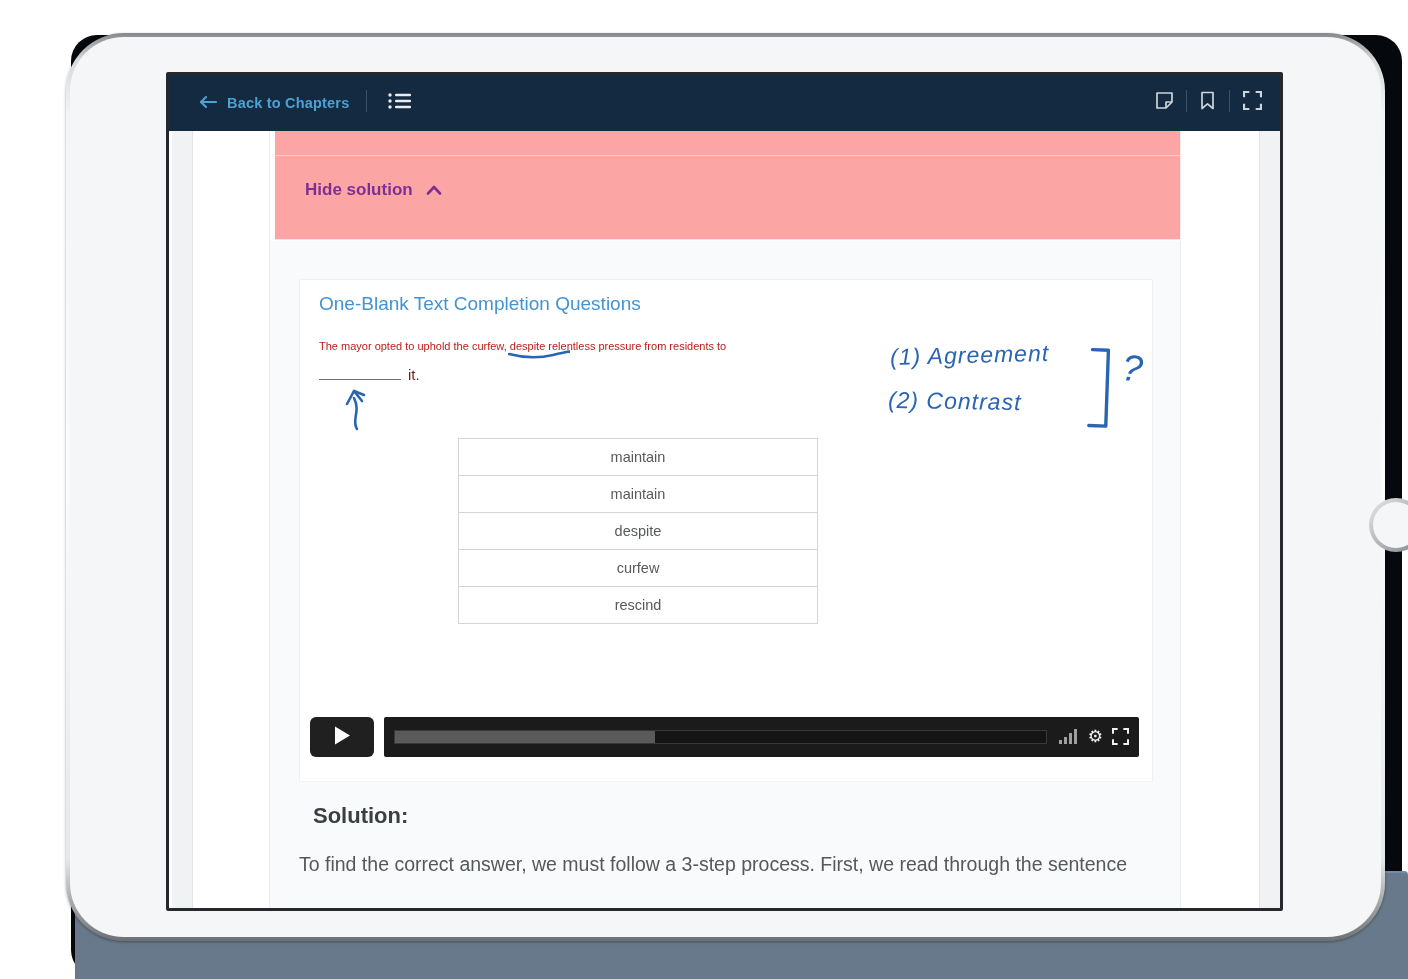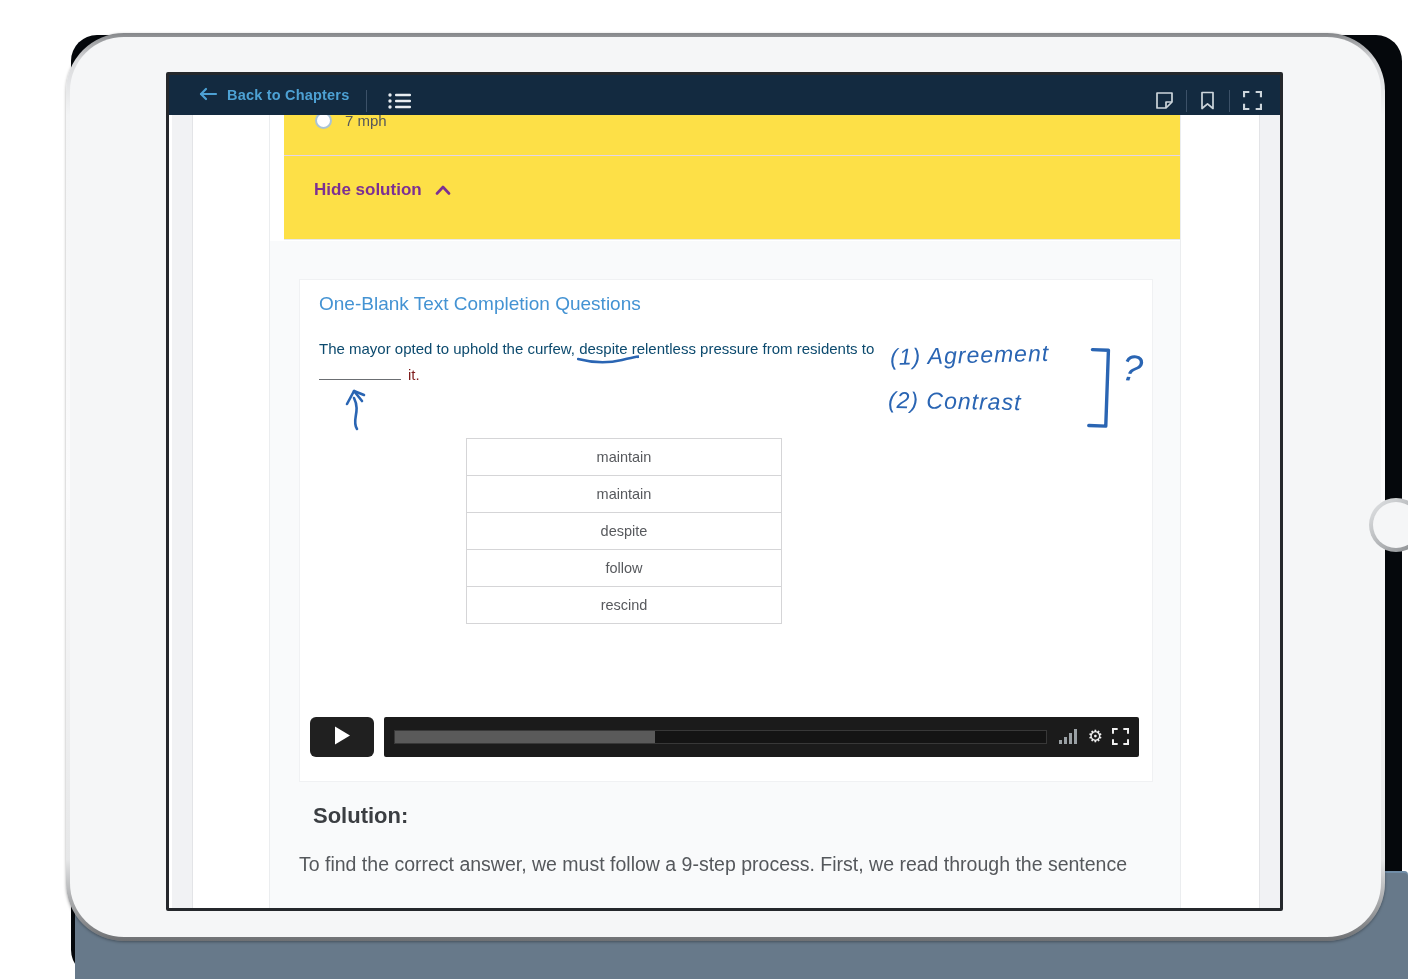--- a/index.html
+++ b/index.html
@@ -33,60 +33,60 @@
   
   .screen { position:absolute; left:166px; top:72px; width:1117px; height:839px;
             border:3px solid #25282c; border-radius:2px; background:#ffffff; overflow:hidden; }
   .page   { position:absolute; inset:0; }
 
   .gutter { position:absolute; top:0; bottom:0; width:21px; background:#f1f2f4; z-index:1; }
   .gutter.left  { left:3px;  border-right:1px solid #e3e4e7; }
   .gutter.right { left:1090px; border-left:1px solid #e3e4e7; }
 
   
-  .navbar { position:absolute; left:0; top:0; right:0; height:40px; background:#132a40; z-index:10;
+  .navbar { position:absolute; left:0; top:0; right:0; height:56px; background:#132a40; z-index:10;
             display:flex; align-items:center; }
   .back-link { position:absolute; left:29px; display:flex; align-items:center; gap:9px;
                color:#4da1d4; font-size:14.5px; font-weight:bold; letter-spacing:.2px; cursor:pointer; }
   .nav-divider { position:absolute; width:1px; height:22px; background:#3c5168; top:15px; }
   .toc-btn { position:absolute; left:219px; top:17px; cursor:pointer; }
   .nav-right-icon { position:absolute; top:16px; cursor:pointer; }
 
   
   .outer-card { position:absolute; left:100px; top:0; width:912px; bottom:0;
                 border-left:1px solid #ebedef; border-right:1px solid #ebedef; z-index:2; }
-  .card-top { position:absolute; left:14px; right:0; top:0; height:165px; background:#fde047;
+  .card-top { position:absolute; left:5px; right:0; top:0; height:165px; background:#fca5a5;
               border-bottom:1px solid #e7e8ea; }
   .radio-circle { position:absolute; left:31px; top:37px; width:17px; height:17px; border-radius:50%;
                   border:2px solid #a9c3d6; background:#fff; }
   .radio-label  { position:absolute; left:61px; top:37px; font-size:15px; color:#55585c; }
   .divider-lavender { position:absolute; left:0; right:0; top:80px; height:1px; background:#e2d5ec; }
   .hide-solution { position:absolute; left:30px; top:105px; display:flex; align-items:center; gap:13px;
                    color:#7c3093; font-size:17px; font-weight:bold; cursor:pointer; }
   .card-body { position:absolute; left:0; right:0; top:166px; bottom:0; background:#f9fafb; }
 
   
   .lesson-panel { position:absolute; left:130px; top:204px; width:854px; height:503px;
                   background:#fff; border:1px solid #f0f1f3; z-index:3;text-decoration:underline; }
   .panel-title { position:absolute; left:19px; top:13px; font-size:19px; color:#4493d3; }
-  .q-line1 { position:absolute; left:19px; top:60px; font-size:15px; color:#0c4a6e; white-space:nowrap; }
+  .q-line1 { position:absolute; left:19px; top:60px; font-size:11px; color:#b91c1c; white-space:nowrap; }
   .q-line2 { position:absolute; left:19px; top:86px; font-size:15px; color:#7f1d1d; }
   .despite { position:relative; }
   .despite svg { position:absolute; left:-2px; bottom:-9px; }
   .answer-blank { display:inline-block; width:82px; border-bottom:1.5px solid #6b6e72;
                   margin-right:7px; height:14px; vertical-align:baseline; }
   .arrow-doodle { position:absolute; left:42px; top:106px; }
 
   .hand { color:#2a65b3; font-style:italic; letter-spacing:1px; font-size:23px; white-space:nowrap; }
   .ann1 { position:absolute; left:590px; top:62px; transform:rotate(-1.5deg); }
   .ann2 { position:absolute; left:588px; top:108px; transform:rotate(1deg); }
   .ann-bracket { position:absolute; left:788px; top:66px; transform:rotate(2deg); }
   .ann-qmark { position:absolute; left:822px; top:68px; font-size:37px; transform:rotate(7deg); }
 
-  .options-table { position:absolute; left:166px; top:158px; width:316px;
+  .options-table { position:absolute; left:158px; top:158px; width:360px;
                    border:1px solid #d5d5d7; border-bottom:none; }
   .option-row { height:37px; line-height:37px; text-align:center; font-size:14.5px; color:#57595d;
                 border-bottom:1px solid #d5d5d7; background:#fff; }
 
   
   .player { position:absolute; left:10px; right:13px; top:437px; height:40px; display:flex; gap:10px; }
   .play-btn { width:64px; height:40px; background:#202020; border-radius:6px;
               display:flex; align-items:center; justify-content:center; cursor:pointer; }
   .scrub { position:relative; flex:1; background:#1b1b1b; border-radius:2px; }
   .track { position:absolute; left:10px; right:92px; top:13px; height:14px; background:#141414;
@@ -169,21 +169,21 @@
           <div class="hand ann-qmark">?</div>
 
           <div class="options-table">
 
               <div class="option-row">maintain</div>
 
               <div class="option-row">maintain</div>
 
               <div class="option-row">despite</div>
 
-              <div class="option-row">follow</div>
+              <div class="option-row">curfew</div>
 
               <div class="option-row">rescind</div>
             </div>
 
           <div class="player">
             <div class="play-btn">
               <span>
                 <svg width="17" height="19" viewBox="0 0 17 19">
                   <polygon points="1,0.5 16,9.5 1,18.5" fill="#ffffff"></polygon>
                 </svg>
@@ -208,21 +208,21 @@
                     <path d="M17 12 V17 H12"></path>
                       <path d="M6 17 H1 V12"></path>
                   </g>
                 </svg>
               </span>
             </div>
           </div>
         </div>
 
         <div class="solution-heading">Solution:</div>
-        <div class="solution-para">To find the correct answer, we must follow a 9-step process. First, we read through the sentence</div>
+        <div class="solution-para">To find the correct answer, we must follow a 3-step process. First, we read through the sentence</div>
 
         <div class="navbar">
           <div class="back-link">
             <span>
               <svg width="20" height="14" viewBox="0 0 20 14">
                 <g fill="none" stroke="#4da1d4" stroke-width="2.2" stroke-linecap="round" stroke-linejoin="round">
                   <line x1="18" y1="7" x2="3" y2="7"></line>
                     <polyline points="8,2 3,7 8,12"></polyline>
                 </g>
               </svg>

